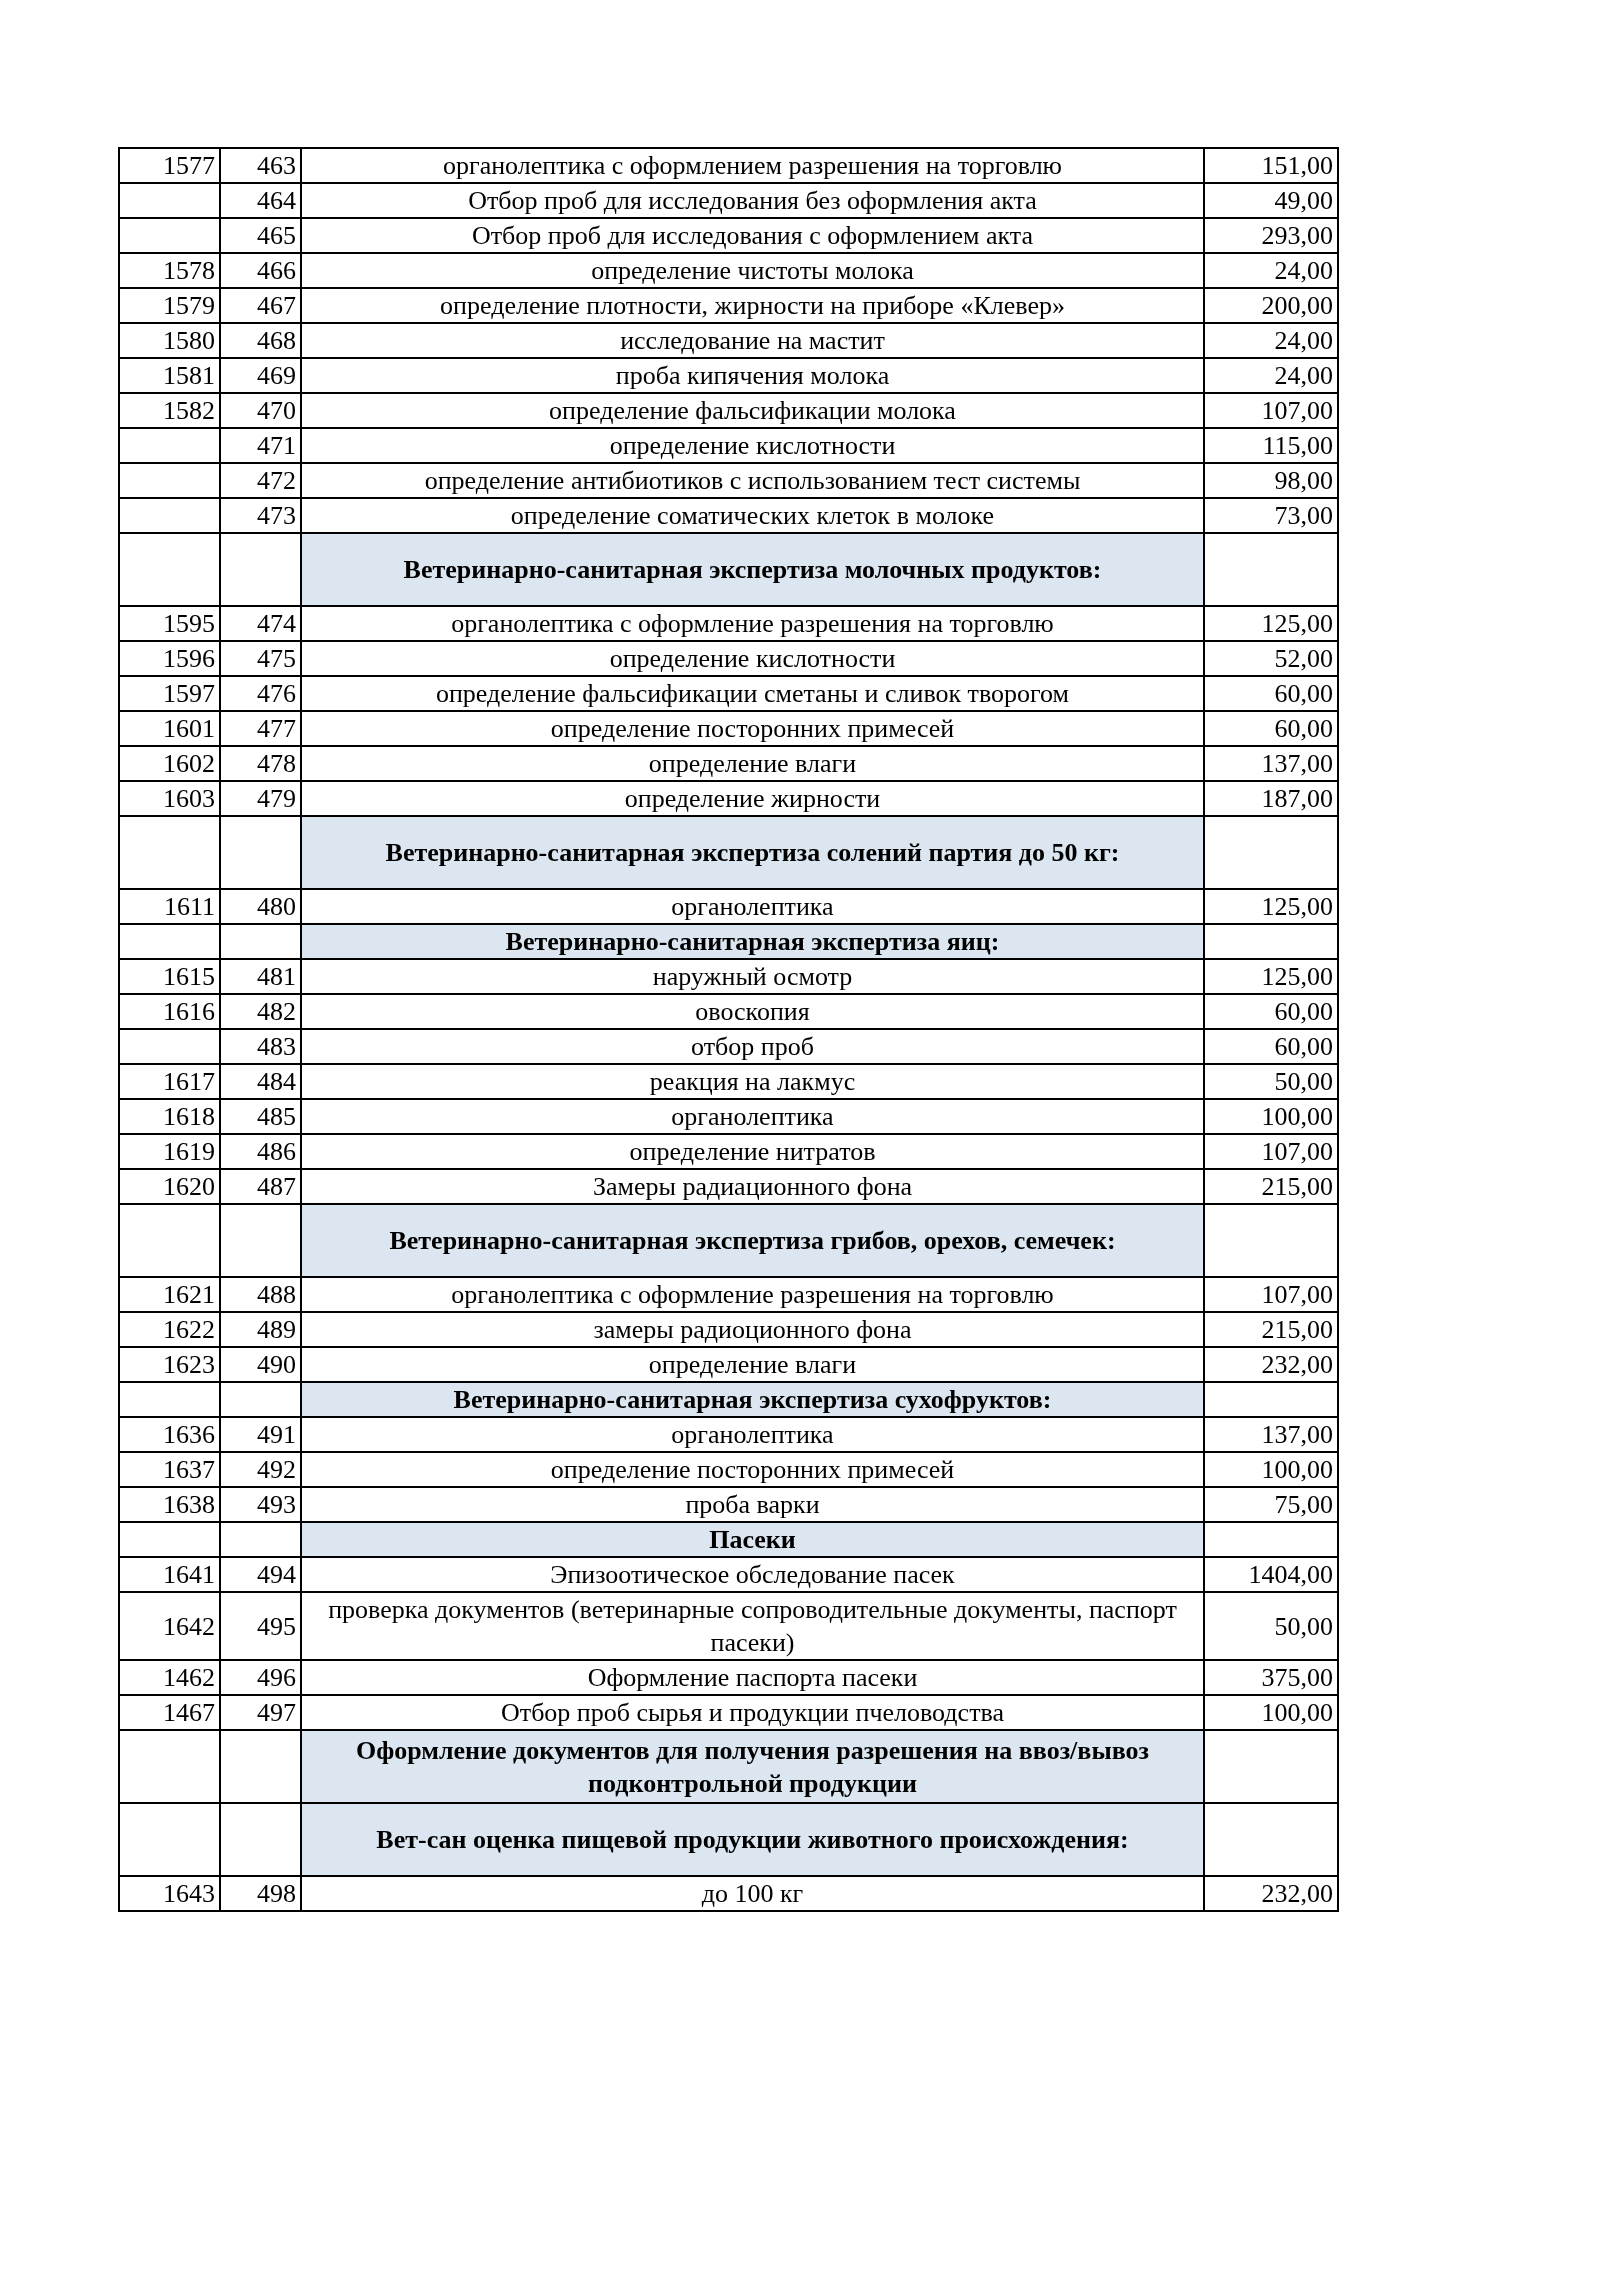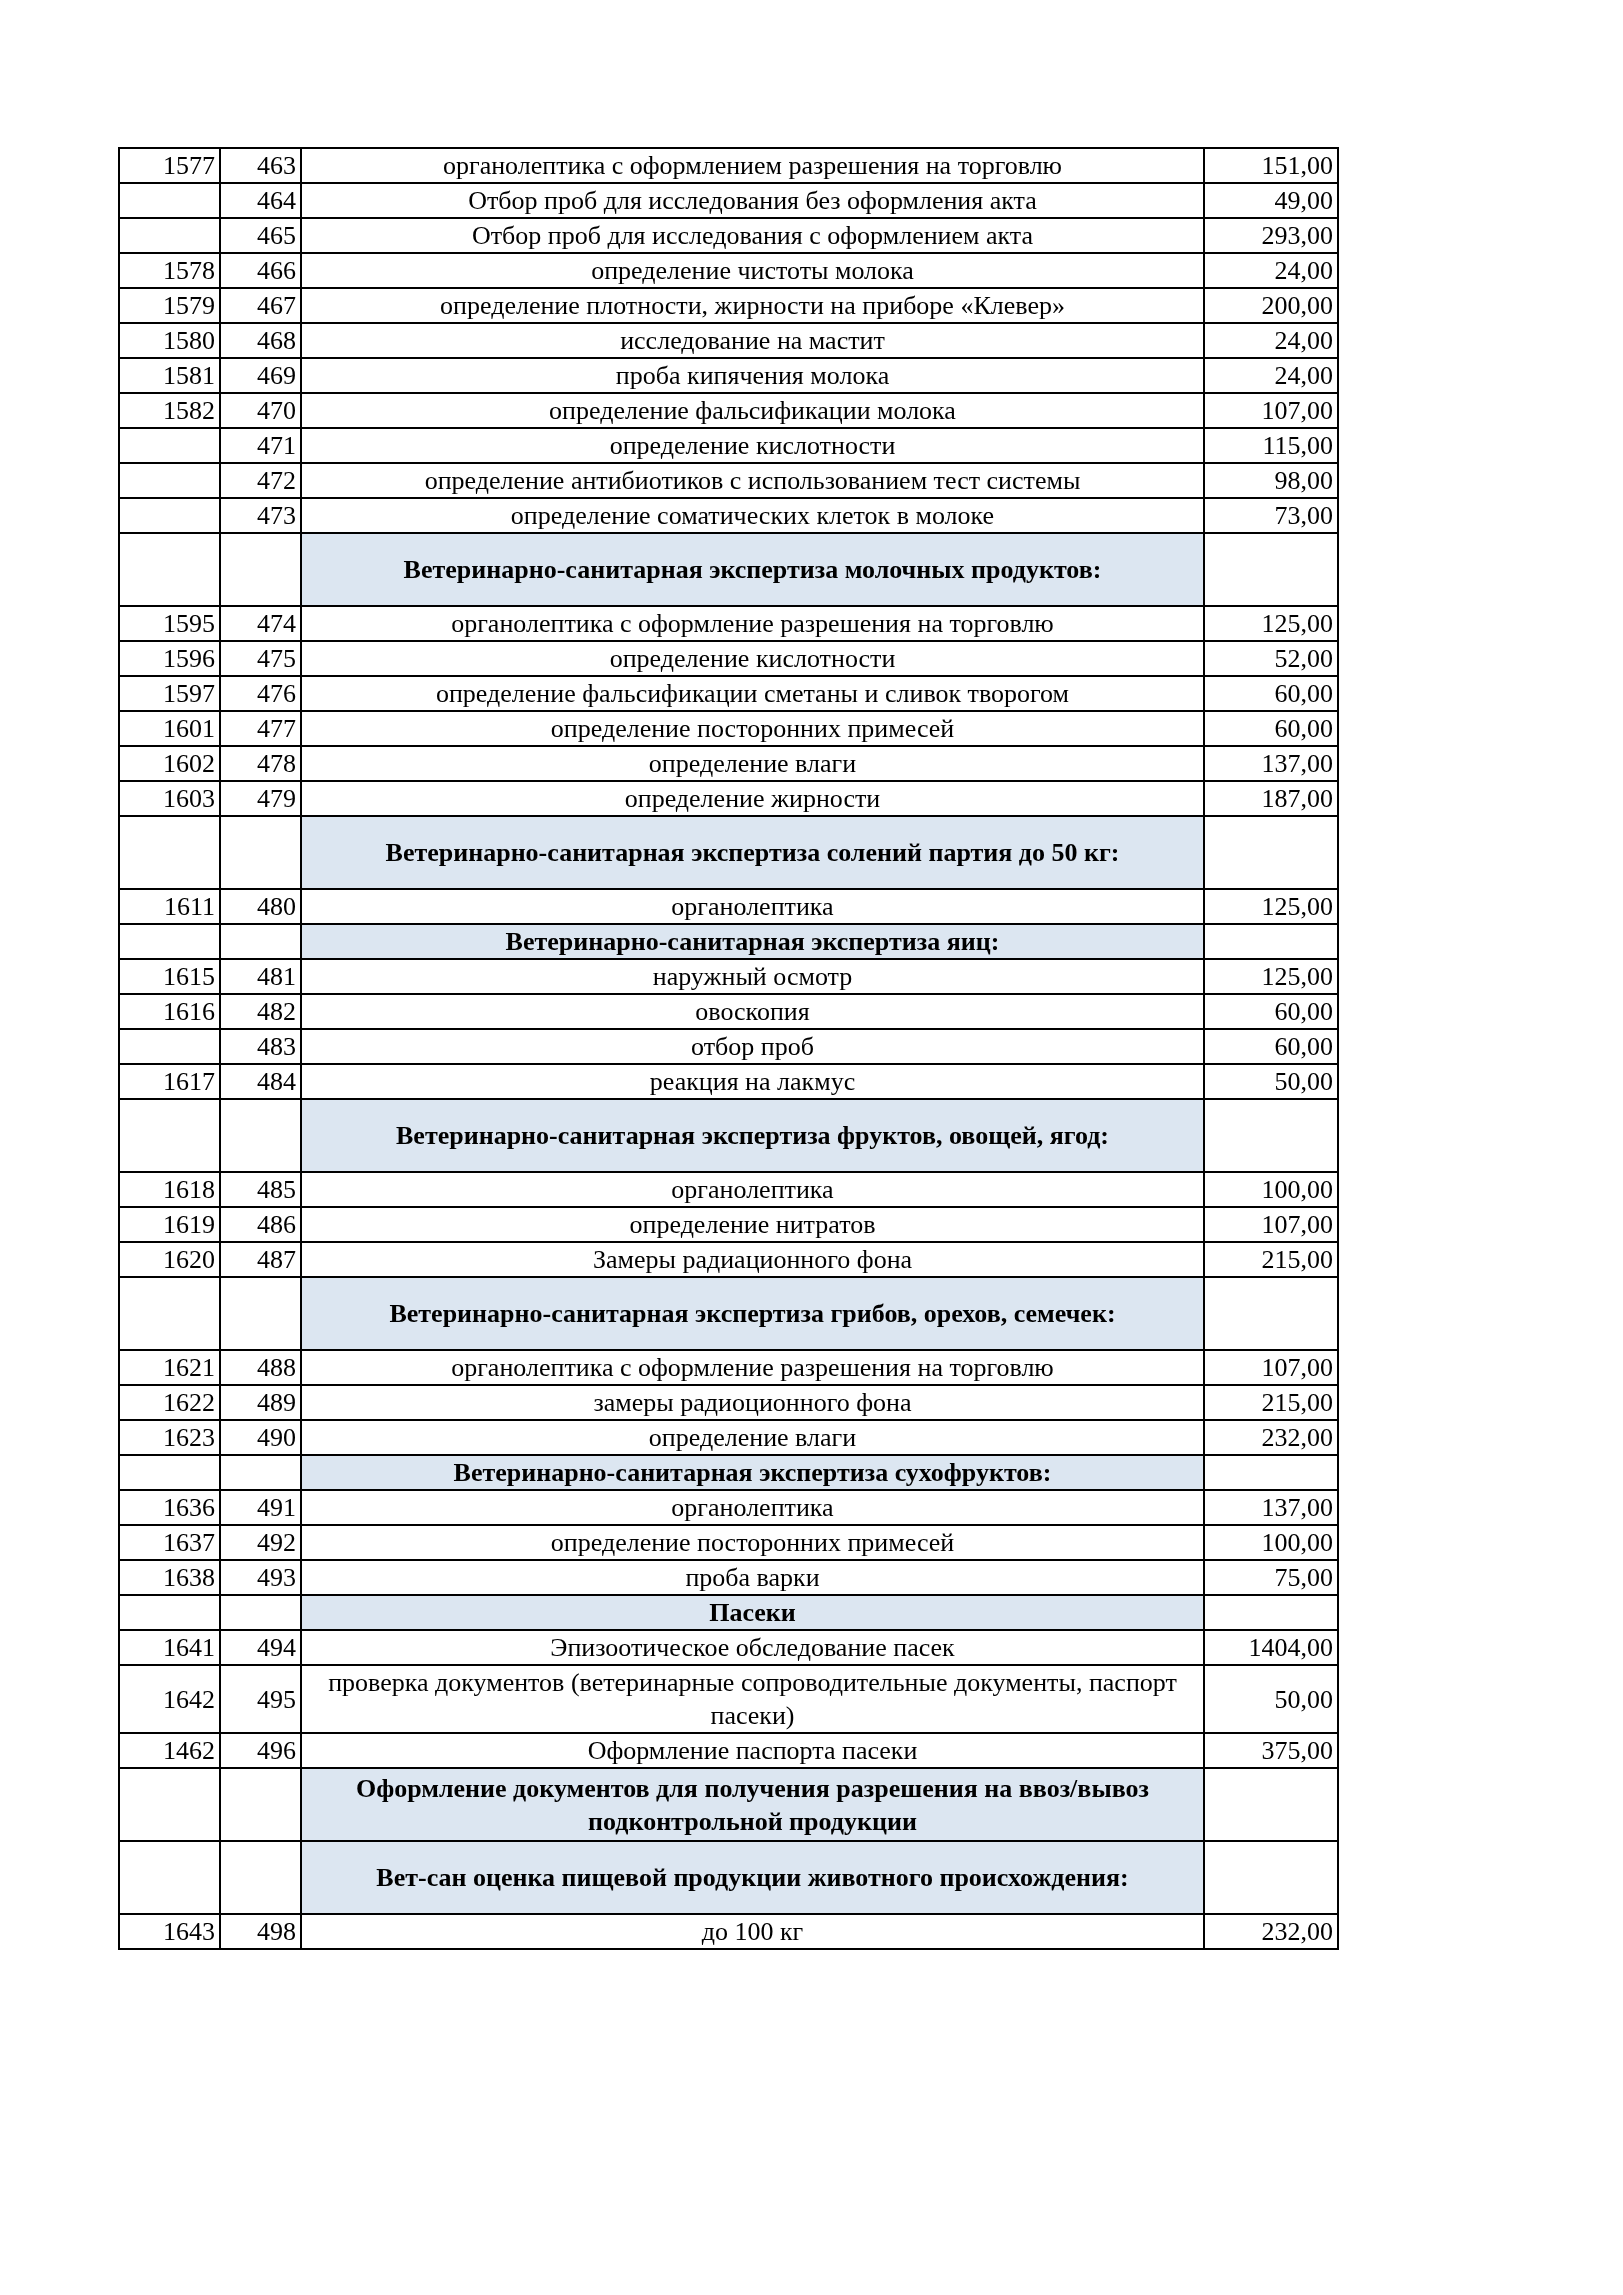--- a/index.html
+++ b/index.html
@@ -171,26 +171,20 @@
           <td class="num">483</td>
           <td class="desc">отбор проб</td>
           <td class="price">60,00</td>
         </tr>
         <tr>
           <td class="num">1617</td>
           <td class="num">484</td>
           <td class="desc">реакция на лакмус</td>
           <td class="price">50,00</td>
         </tr>
-        <tr class="section tall">
-          <td></td>
-          <td></td>
-          <td class="title">Ветеринарно-санитарная экспертиза фруктов, овощей, ягод:</td>
-          <td></td>
-        </tr>
         <tr>
           <td class="num">1618</td>
           <td class="num">485</td>
           <td class="desc">органолептика</td>
           <td class="price">100,00</td>
         </tr>
         <tr>
           <td class="num">1619</td>
           <td class="num">486</td>
           <td class="desc">определение нитратов</td>
@@ -266,20 +260,26 @@
           <td class="num">1642</td>
           <td class="num">495</td>
           <td class="desc">проверка документов (ветеринарные сопроводительные документы, паспорт пасеки)</td>
           <td class="price">50,00</td>
         </tr>
         <tr>
           <td class="num">1462</td>
           <td class="num">496</td>
           <td class="desc">Оформление паспорта пасеки</td>
           <td class="price">375,00</td>
+        </tr>
+        <tr>
+          <td class="num">1467</td>
+          <td class="num">497</td>
+          <td class="desc">Отбор проб сырья и продукции пчеловодства</td>
+          <td class="price">100,00</td>
         </tr>
         <tr class="section tall">
           <td></td>
           <td></td>
           <td class="title">Оформление документов для получения разрешения на ввоз/вывоз подконтрольной продукции</td>
           <td></td>
         </tr>
         <tr class="section tall">
           <td></td>
           <td></td>

